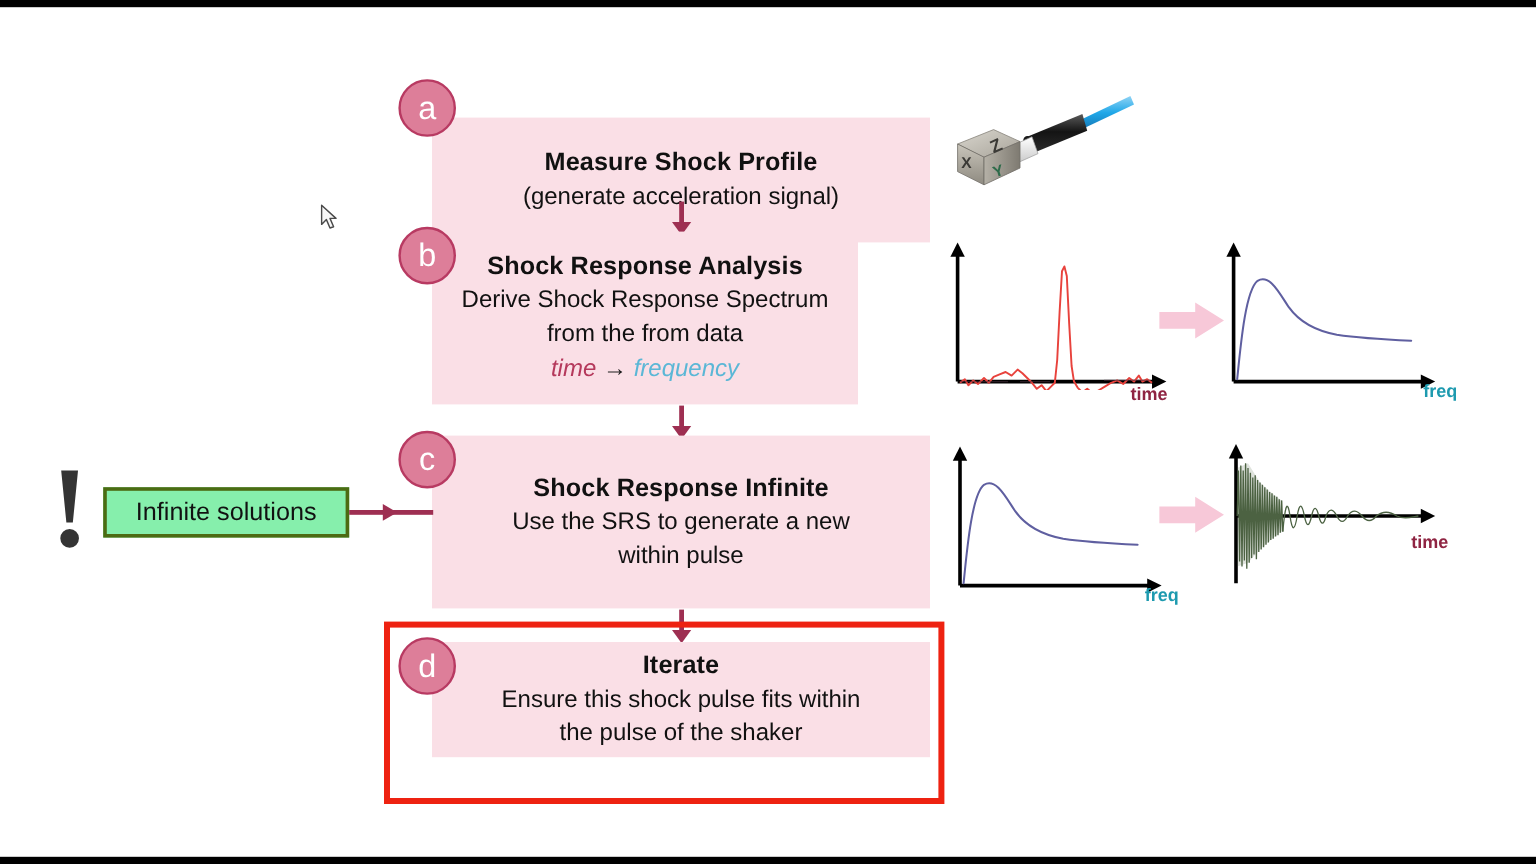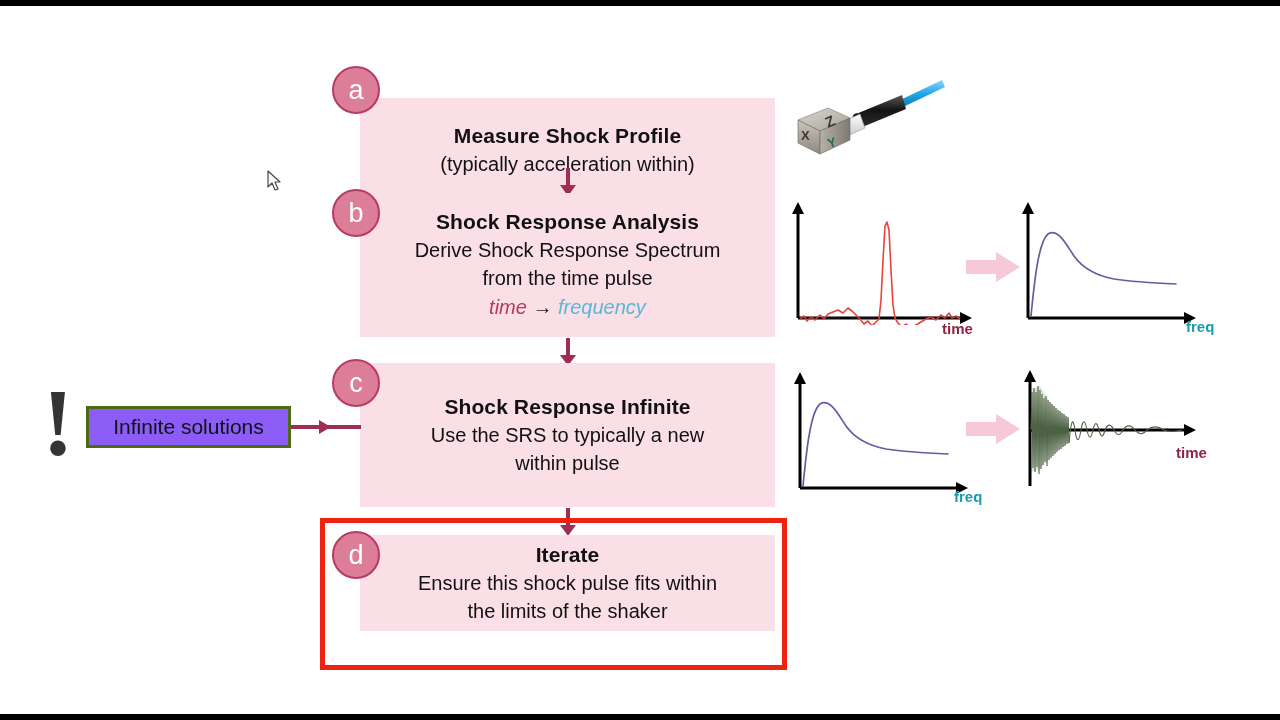--- a/index.html
+++ b/index.html
@@ -105,21 +105,21 @@
   .highlight-rect {
     position: absolute;
     border: 5px solid #ee2211;
     background: transparent;
     box-sizing: border-box;
   }
 
   
   .green-box {
     position: absolute;
-    background: #8b5cf6;
+    background: #86efac;
     border: 3px solid #4c6b13;
     box-sizing: border-box;
     display: flex;
     align-items: center;
     justify-content: center;
     font-size: 21px;
     color: #111111;
   }
   .h-arrow {
     position: absolute;
@@ -177,59 +177,59 @@
 </head>
 <body>
 
 <div id="stage">
 
   <div class="letterbox top"></div>
   <div class="letterbox bottom"></div>
 
   <div class="step-box" style="left:360px; top:62px; width:415px; height:104px;margin-top:36px;">
     <div class="step-title">Measure Shock Profile</div>
-    <div class="step-line">(typically acceleration within)</div>
+    <div class="step-line">(generate acceleration signal)</div>
   </div>
   <div class="badge" style="left:332px; top:66px;">a</div>
 
   <div class="v-arrow" style="left:560px; top:168px; height:28px;">
     <div class="shaft" style="height:20px;"></div>
     <div class="head" style="top:17px;"></div>
   </div>
 
-  <div class="step-box" style="left:360px; top:193px; width:415px; height:144px;">
+  <div class="step-box" style="left:360px; top:193px; width:355px; height:144px;">
     <div class="step-title">Shock Response Analysis</div>
     <div class="step-line">Derive Shock Response Spectrum</div>
-    <div class="step-line">from the time pulse</div>
+    <div class="step-line">from the from data</div>
     <div class="convert-line"><span class="c-time">time</span><span class="c-arrow"> → </span><span class="c-freq">frequency</span></div>
   </div>
   <div class="badge" style="left:332px; top:189px;">b</div>
 
   <div class="v-arrow" style="left:560px; top:338px; height:28px;">
     <div class="shaft" style="height:20px;"></div>
     <div class="head" style="top:17px;"></div>
   </div>
 
   <div class="step-box" style="left:360px; top:363px; width:415px; height:144px;">
     <div class="step-title">Shock Response Infinite</div>
-    <div class="step-line">Use the SRS to typically a new</div>
+    <div class="step-line">Use the SRS to generate a new</div>
     <div class="step-line">within pulse</div>
   </div>
   <div class="badge" style="left:332px; top:359px;">c</div>
 
   <div class="v-arrow" style="left:560px; top:508px; height:28px;">
     <div class="shaft" style="height:20px;"></div>
     <div class="head" style="top:17px;"></div>
   </div>
 
   <div class="highlight-rect" style="left:320px; top:518px; width:467px; height:152px;"></div>
   <div class="step-box" style="left:360px; top:535px; width:415px; height:96px;">
     <div class="step-title">Iterate</div>
     <div class="step-line">Ensure this shock pulse fits within</div>
-    <div class="step-line">the limits of the shaker</div>
+    <div class="step-line">the pulse of the shaker</div>
   </div>
   <div class="badge" style="left:332px; top:531px;">d</div>
 
   <div class="excl" style="left:42px; top:375px;">!</div>
 
   <div class="green-box" style="left:86px; top:406px; width:205px; height:42px;">
     <span>Infinite solutions</span>
   </div>
 
   <div class="h-arrow" style="left:291px; top:420px; width:70px;">

